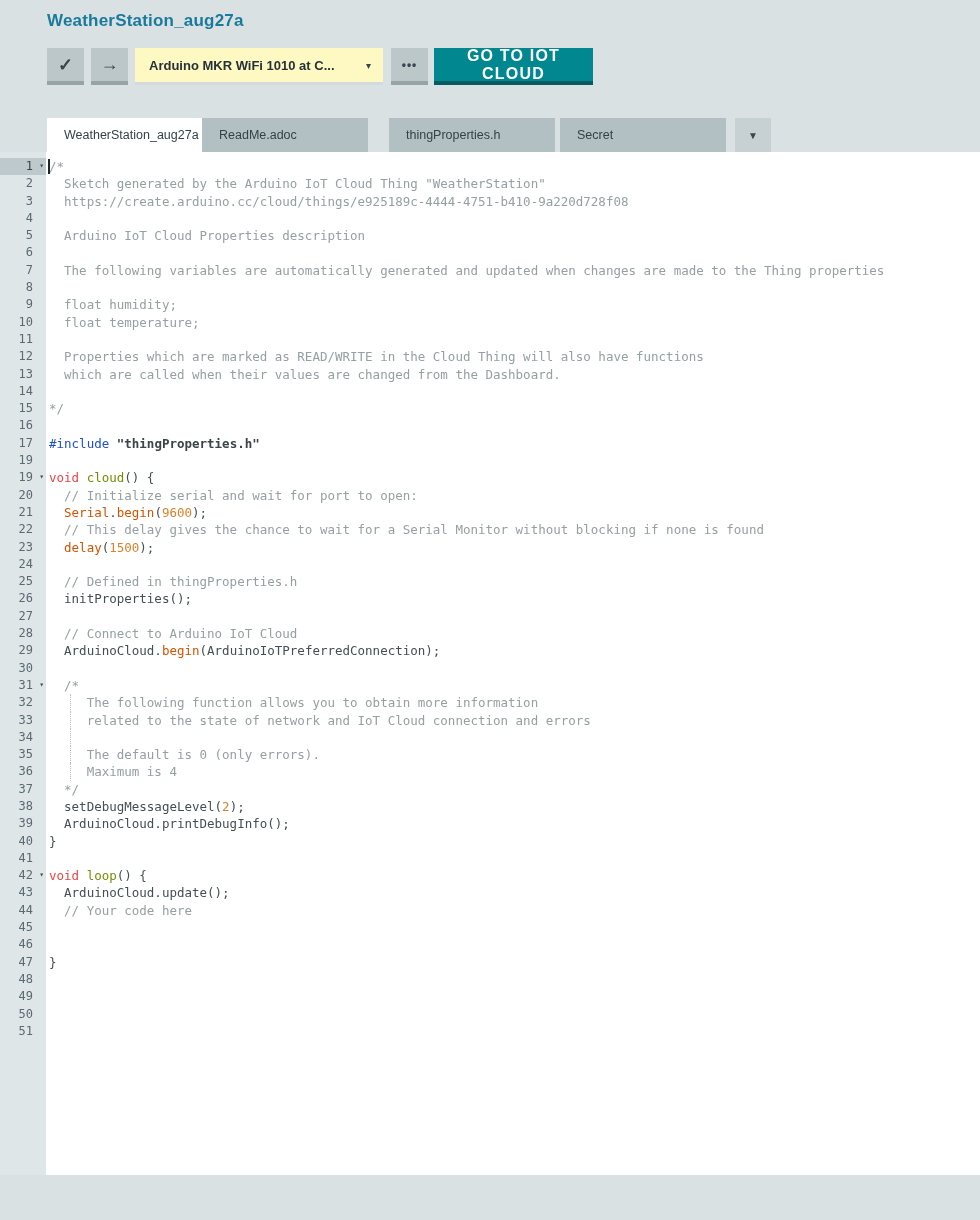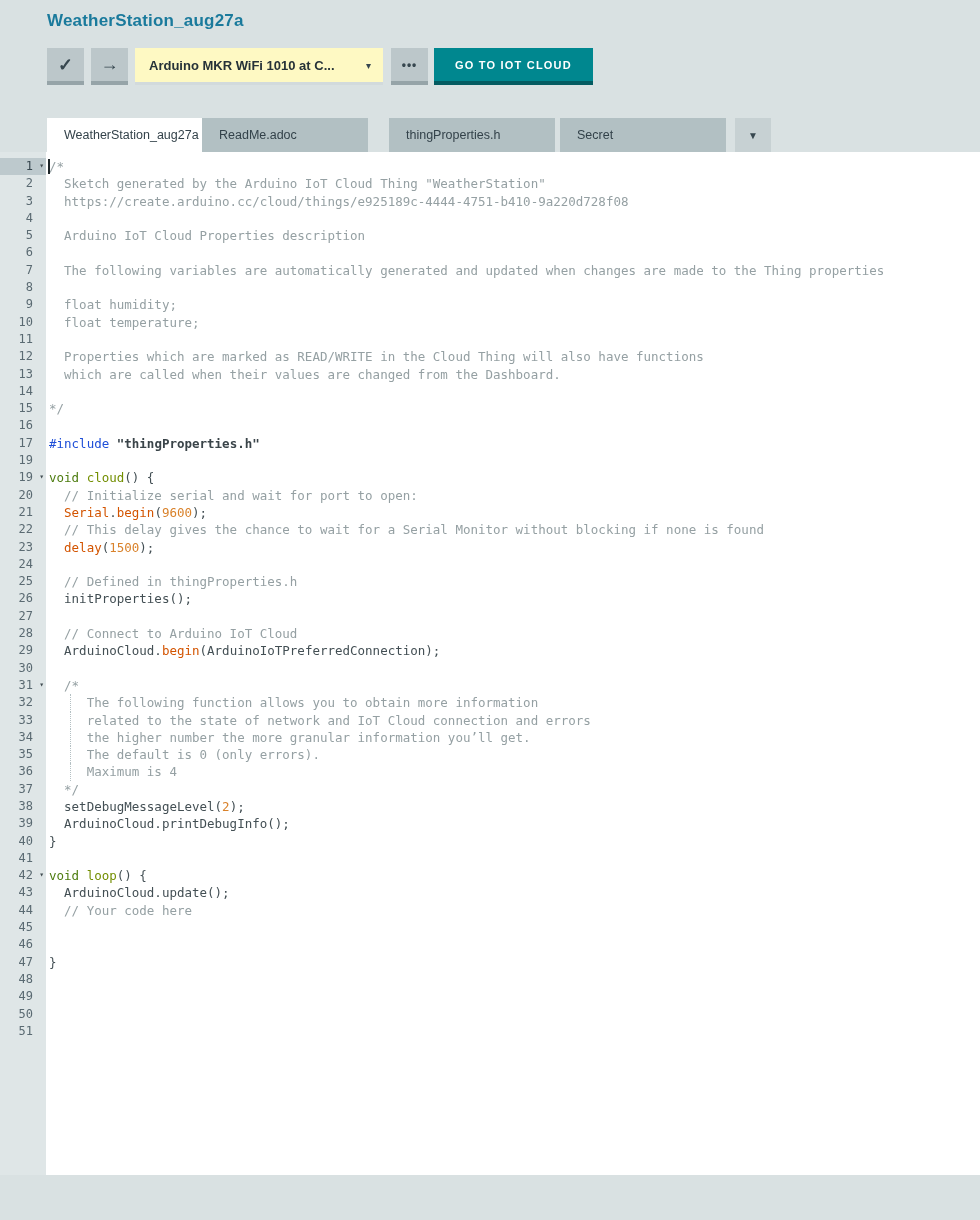--- a/index.html
+++ b/index.html
@@ -19,21 +19,21 @@
     position:absolute;top:48px;height:37px;box-sizing:border-box;
     background:#bcc7ca;border:none;border-bottom:4px solid #96a4a8;
     color:#37474f;display:flex;align-items:center;justify-content:center;
     cursor:pointer;padding:0;font-family:inherit;
   }
   .btn-verify{left:47px;width:37px;font-size:18px;font-weight:bold;}
   .btn-upload{left:91px;width:37px;font-size:18px;font-weight:bold;}
   .btn-more{left:391px;width:37px;font-size:12px;letter-spacing:1px;font-weight:bold;}
   .btn-goto{
     left:434px;width:159px;background:#00878f;border-bottom:4px solid #045b61;
-    color:#fff;font-weight:bold;font-size:11px;letter-spacing:1.2px;
+    color:#fff;font-weight:bold;font-size:16px;letter-spacing:1.2px;
   }
   .board-select{
     position:absolute;left:135px;top:48px;width:248px;height:37px;
     box-sizing:border-box;background:#fef9c3;border-bottom:3px solid #d2dadc;
     display:flex;align-items:center;padding:0 12px 0 14px;cursor:pointer;
   }
   .board-select .val{
     font-weight:bold;font-size:13px;color:#263238;white-space:nowrap;overflow:hidden;
   }
   .board-select .caret{margin-left:auto;font-size:10px;color:#37474f;padding-left:8px;}
@@ -59,21 +59,21 @@
   .lines{position:absolute;left:0;top:6px;right:0;}
   .line{display:flex;height:17.3px;line-height:17.3px;}
   .gutter-cell{
     flex:0 0 46px;width:46px;position:relative;box-sizing:border-box;
     color:#5a6a72;font-size:12px;text-align:right;padding-right:13px;
   }
   .gutter-cell.active{background:#bdc9cd;color:#37474f;}
   .fold{position:absolute;right:2px;top:-1px;font-size:8px;color:#424d52;}
   .code-cell{position:relative;padding-left:3px;white-space:pre;color:#434f54;}
   .t-c{color:#95a0a3;}
-  .t-k{color:#4d7c0f;margin-top:28px;}
+  .t-k{color:#ef4444;margin-top:28px;}
   .t-f{color:#728e00;}
   .t-d{color:#1d4ed8;}
   .t-o{color:#d35400;}
   .t-n{color:#d9822b;}
   .t-s{color:#3a4449;font-weight:bold;}
   .t-p{color:#434f54;}
   .guide{position:absolute;left:24px;top:0;height:100%;border-left:1px dotted #b4c0c3;}
   .cursor{position:absolute;left:2px;top:1px;width:1.5px;height:15px;background:#1d2528;}
 </style>
 </head>
@@ -233,21 +233,21 @@
       <div class="line">
         <div class="gutter-cell">32</div>
         <div class="code-cell"><span class="guide"></span><span class="t-c">     The following function allows you to obtain more information</span></div>
       </div>
       <div class="line">
         <div class="gutter-cell">33</div>
         <div class="code-cell"><span class="guide"></span><span class="t-c">     related to the state of network and IoT Cloud connection and errors</span></div>
       </div>
       <div class="line">
         <div class="gutter-cell">34</div>
-        <div class="code-cell"><span class="guide"></span><span class="t-c">     the higher number the more granular information you’ll get.</span></div>
+        <div class="code-cell"><span class="guide"></span></div>
       </div>
       <div class="line">
         <div class="gutter-cell">35</div>
         <div class="code-cell"><span class="guide"></span><span class="t-c">     The default is 0 (only errors).</span></div>
       </div>
       <div class="line">
         <div class="gutter-cell">36</div>
         <div class="code-cell"><span class="guide"></span><span class="t-c">     Maximum is 4</span></div>
       </div>
       <div class="line">

